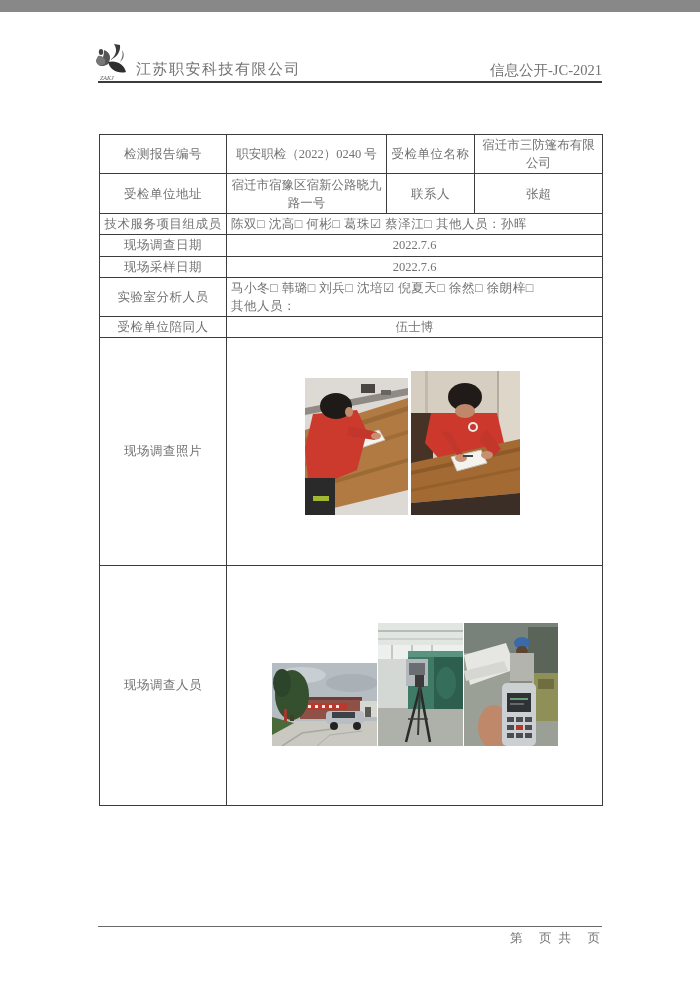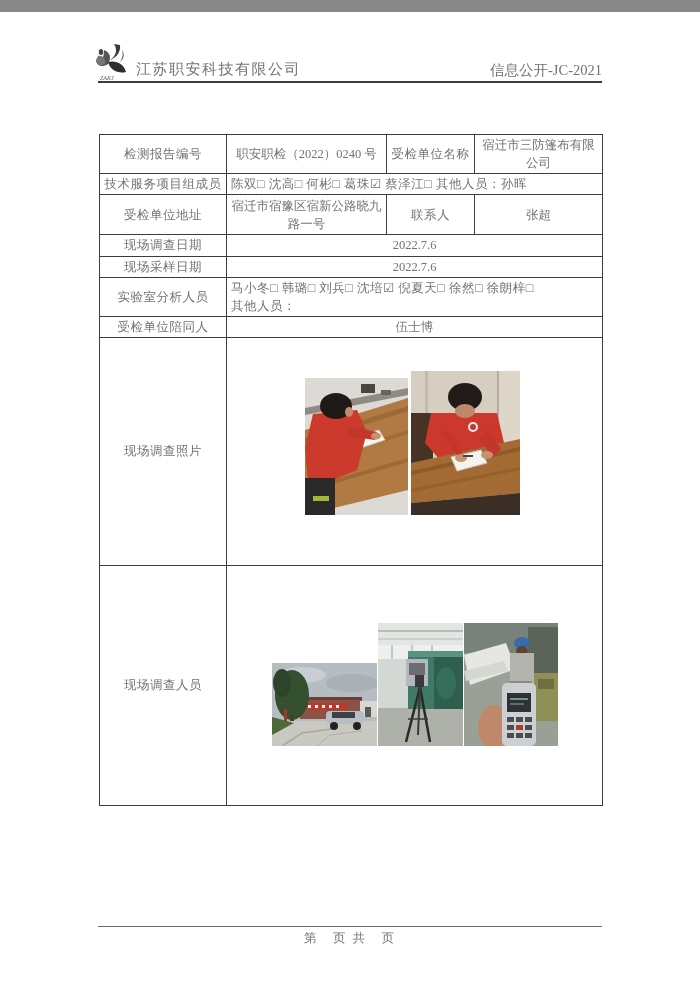--- a/index.html
+++ b/index.html
@@ -24,21 +24,21 @@
     padding:1px 4px;vertical-align:middle;overflow:hidden;}
   td.lbl{text-align:center;letter-spacing:0.5px;}
   td.ctr{text-align:center;}
   td.chk{text-align:left;padding-left:8px;letter-spacing:0.5px;}
   td.photocell{position:relative;padding:0;}
   
   .ph{position:absolute;display:block;}
   
   .note{position:absolute;left:98px;top:832px;font-size:12.5px;letter-spacing:0.5px;}
   .foot-rule{position:absolute;left:98px;top:914px;width:504px;height:1px;background:#6a6a6a;}
-  .footer{position:absolute;left:98px;top:918px;width:504px;text-align:center;font-size:12.5px;letter-spacing:2px;}
+  .footer{position:absolute;left:98px;top:918px;width:504px;text-align:right;font-size:12.5px;letter-spacing:2px;}
 </style>
 </head>
 <body>
 
 <div class="page">
 
   <div class="hdr">
     <svg class="hdr-logo" viewBox="0 0 42 40">
       <path d="M20 2 C24 8 22 14 16 18 C22 16 27 10 26 3 Z" fill="#3a3a3a"></path>
       <path d="M10 8 C16 10 18 16 14 22 C8 26 3 24 2 18 C6 20 10 18 10 8 Z" fill="#555"></path>
@@ -61,29 +61,29 @@
         <col style="width:88px">
         <col style="width:128px">
       </colgroup>
     <tbody>
         <tr style="height:36px">
       <td class="lbl">检测报告编号</td>
       <td class="ctr">职安职检（2022）0240 号</td>
       <td class="lbl">受检单位名称</td>
       <td class="ctr">宿迁市三防篷布有限公司</td>
     </tr>
-    <tr style="height:21px">
-      <td class="lbl">技术服务项目组成员</td>
-      <td class="chk" colspan="3">陈双□ 沈高□ 何彬□ 葛珠☑ 蔡泽江□ 其他人员：孙晖</td>
-    </tr>
     <tr style="height:40px">
       <td class="lbl">受检单位地址</td>
       <td class="ctr">宿迁市宿豫区宿新公路晓九路一号</td>
       <td class="lbl">联系人</td>
       <td class="ctr">张超</td>
+    </tr>
+    <tr style="height:21px">
+      <td class="lbl">技术服务项目组成员</td>
+      <td class="chk" colspan="3">陈双□ 沈高□ 何彬□ 葛珠☑ 蔡泽江□ 其他人员：孙晖</td>
     </tr>
     <tr style="height:21px">
       <td class="lbl">现场调查日期</td>
       <td class="ctr" colspan="3">2022.7.6</td>
     </tr>
     <tr style="height:20px">
       <td class="lbl">现场采样日期</td>
       <td class="ctr" colspan="3">2022.7.6</td>
     </tr>
     <tr style="height:37px">

